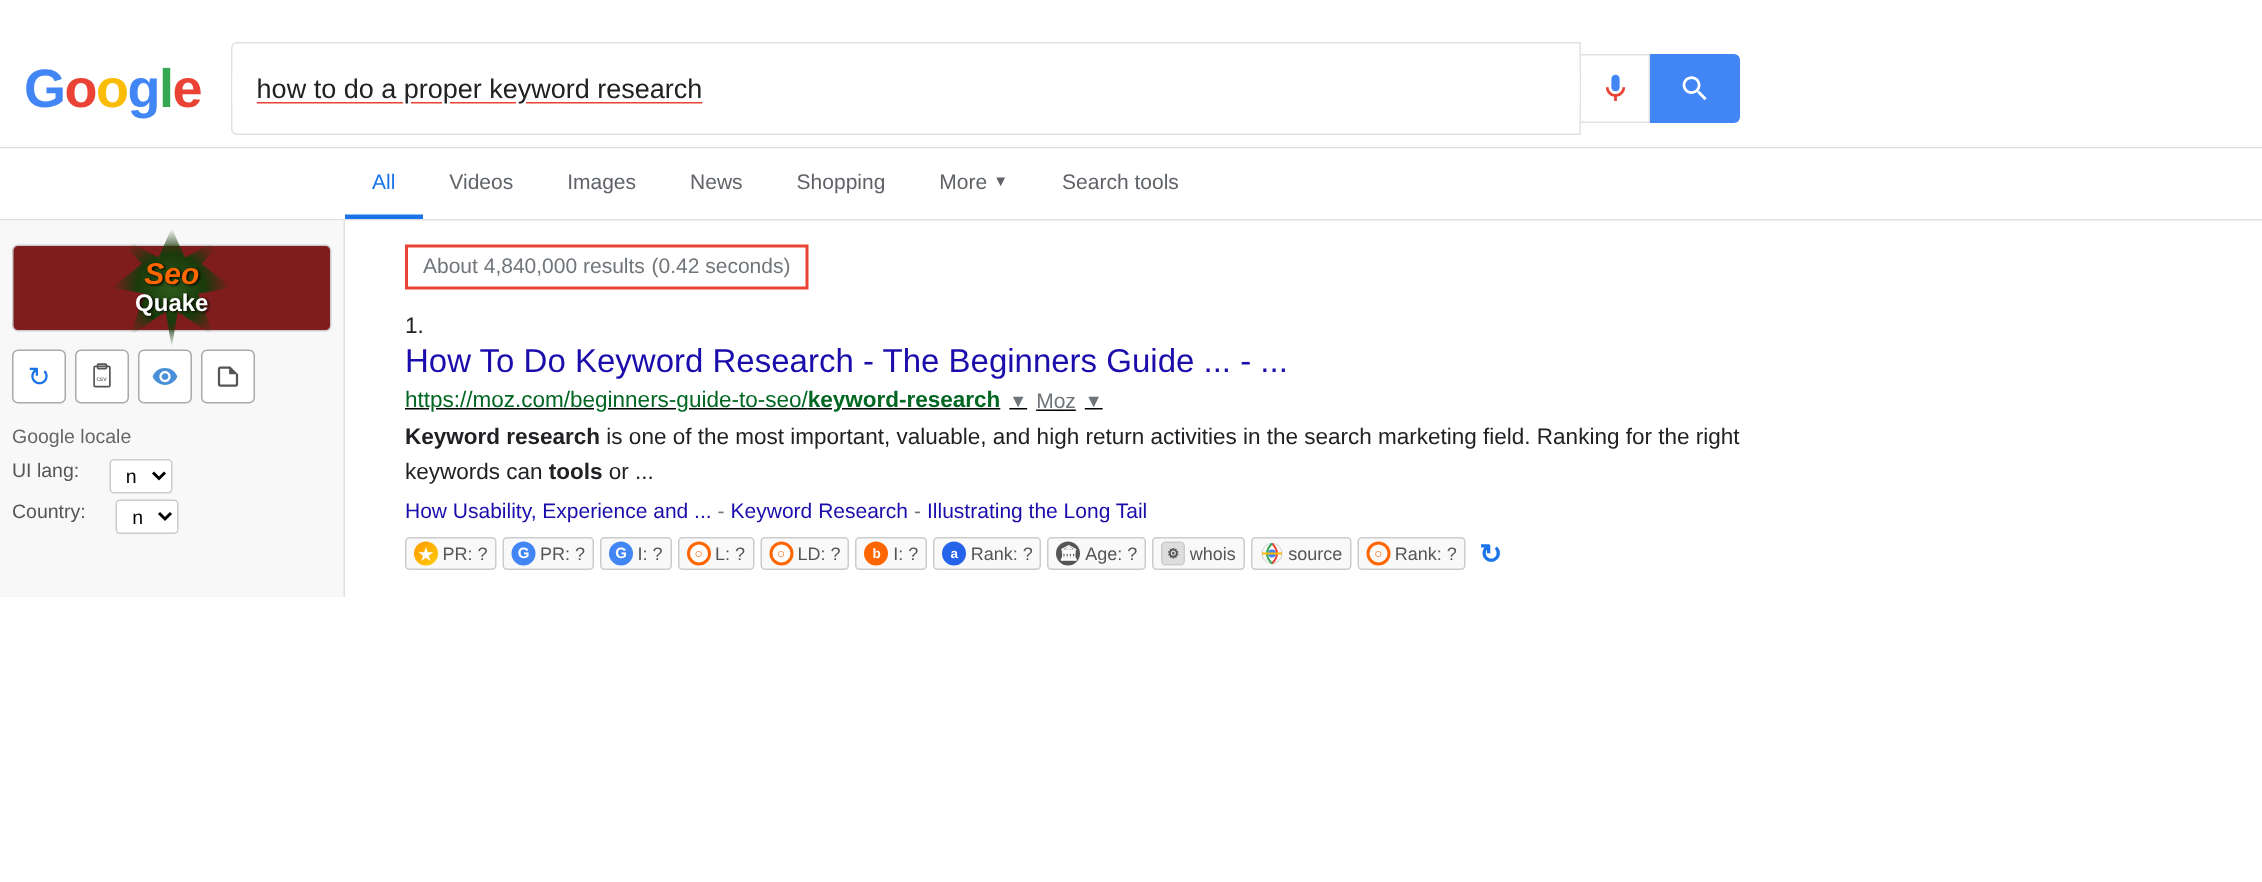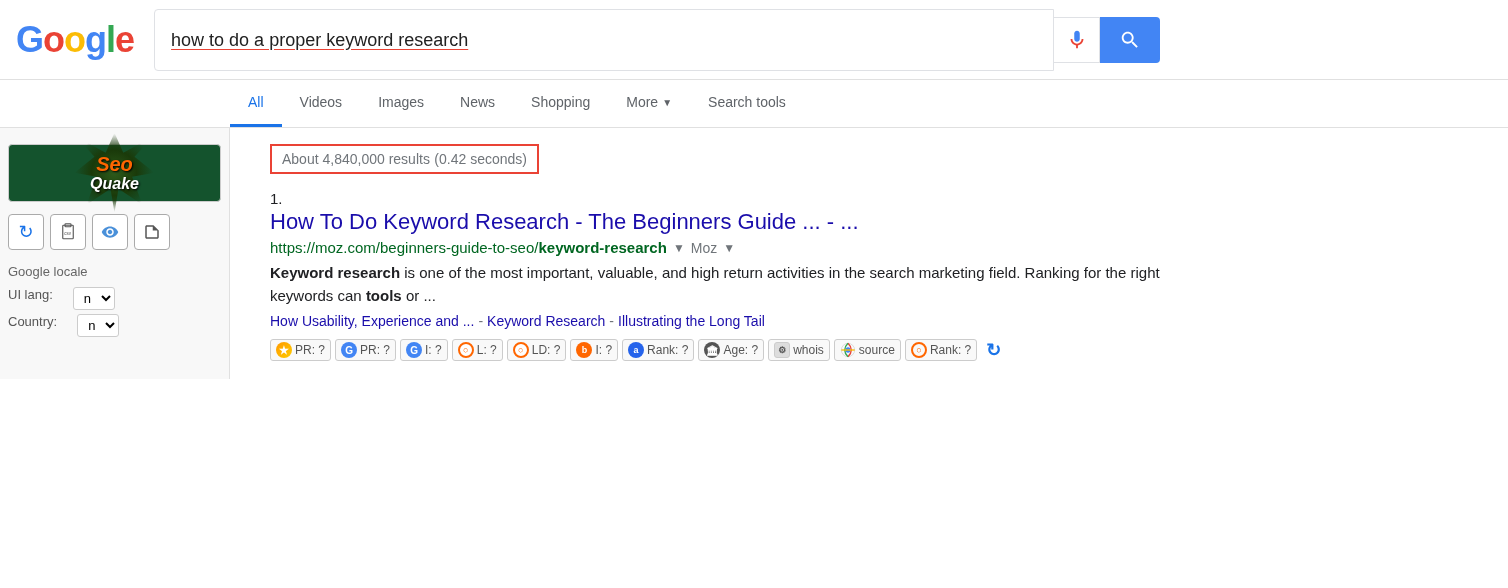--- a/index.html
+++ b/index.html
@@ -2,21 +2,21 @@
 <html><head>
   <meta charset="utf-8">
   <style>
     * { margin: 0; padding: 0; box-sizing: border-box; }
     body { font-family: Arial, sans-serif; background: #fff; width: 1508px; min-height: 588px; overflow-x: hidden; }
 
     
     .header {
       display: flex;
       align-items: center;
-      padding: 9px 16px 8px 16px;
+      padding: 28px 16px 8px 16px;
       background: #fff;
       border-bottom: 1px solid #e0e0e0;
     }
     .google-logo {
       font-size: 36px;
       font-weight: bold;
       margin-right: 20px;
       letter-spacing: -1px;
       white-space: nowrap;
     }
@@ -108,21 +108,21 @@
 
     
     .sidebar {
       width: 230px;
       min-width: 230px;
       padding: 16px 8px;
       border-right: 1px solid #e0e0e0;
       background: #f8f8f8;
     }
     .seoquake-logo {
-      background: #14532d;
+      background: #7f1d1d;
       border: 1px solid #ccc;
       border-radius: 4px;
       padding: 8px;
       display: flex;
       align-items: center;
       justify-content: center;
       margin-bottom: 12px;
     }
 
     .sq-tools {
@@ -187,20 +187,21 @@
       margin-bottom: 4px;
       cursor: pointer;
     }
 
     .result-url-row {
       display: flex;
       align-items: center;
       gap: 6px;
       margin-bottom: 6px;
       font-size: 15px;
+      text-decoration: underline;
     }
     .result-url {
       color: #006621;
       text-decoration: none;
     }
     .result-url strong { font-weight: bold; }
     .result-url-arrow {
       color: #70757a;
       font-size: 12px;
     }
@@ -310,21 +311,21 @@
 
 <div class="main-content">
 
   <div class="sidebar">
     <div class="seoquake-logo">
       <div style="position:relative; display:flex; align-items:center; justify-content:center;">
 
         <div style="position:absolute; width:80px; height:80px; background: radial-gradient(circle at 50% 50%, #2d5a1b 0%, #1a3a0a 40%, transparent 70%); clip-path: polygon(50% 0%, 61% 25%, 98% 5%, 75% 30%, 100% 50%, 72% 55%, 85% 90%, 55% 70%, 50% 100%, 45% 70%, 15% 90%, 28% 55%, 0% 50%, 25% 30%, 2% 5%, 39% 25%); z-index:0;"></div>
         <div style="z-index:1; text-align:center; line-height:1.1;">
           <div style="font-size:20px; font-weight:900; font-style:italic; color:#ff6600; text-shadow:1px 1px 2px #000;">Seo</div>
-          <div style="font-size:16px; font-weight:900; font-style:italic; color:#fff; text-shadow:1px 1px 2px #000;">Quake</div>
+          <div style="font-size:16px; font-weight:900; color:#fff; text-shadow:1px 1px 2px #000;">Quake</div>
         </div>
       </div>
     </div>
 
     <div class="sq-tools">
       <div class="sq-tool-btn" style="color:#1a73e8; font-size:18px;">↻</div>
       <div class="sq-tool-btn" style="font-size:12px; color:#555;">
         <svg width="18" height="18" viewBox="0 0 24 24">
             <rect x="5" y="3" width="14" height="18" rx="1" fill="none" stroke="#555" stroke-width="1.5"></rect>
             <rect x="8" y="1" width="8" height="4" rx="1" fill="none" stroke="#555" stroke-width="1.5"></rect>

